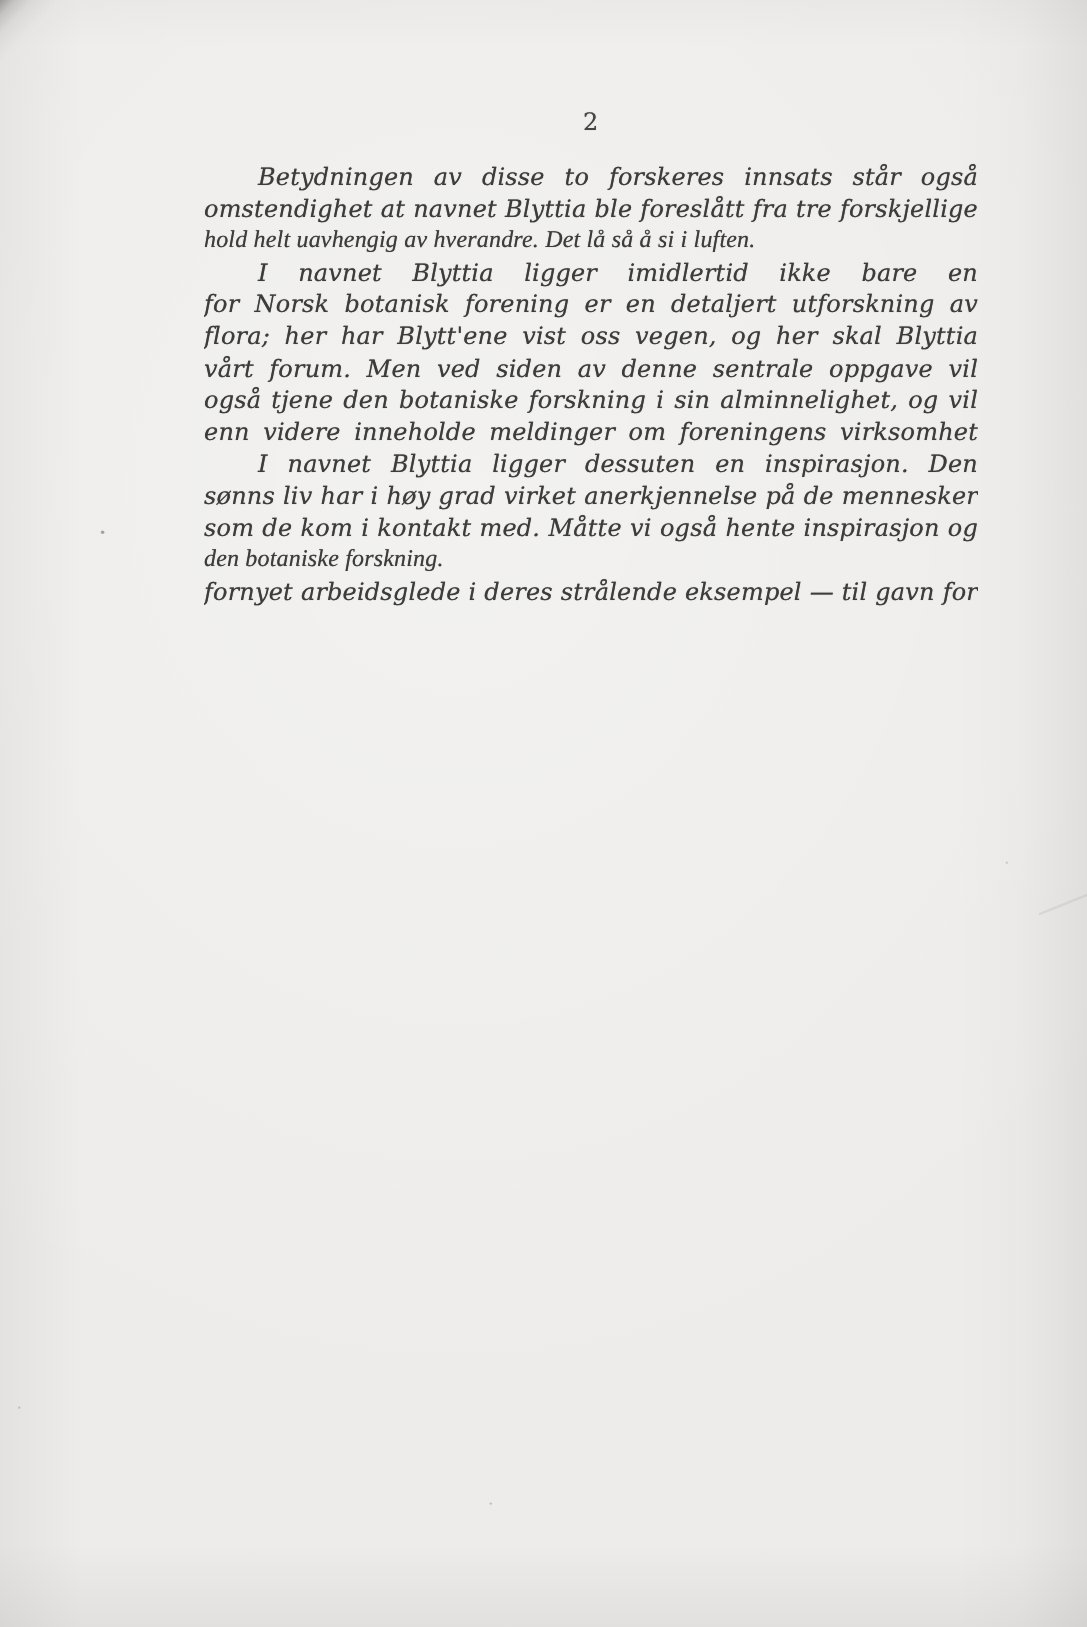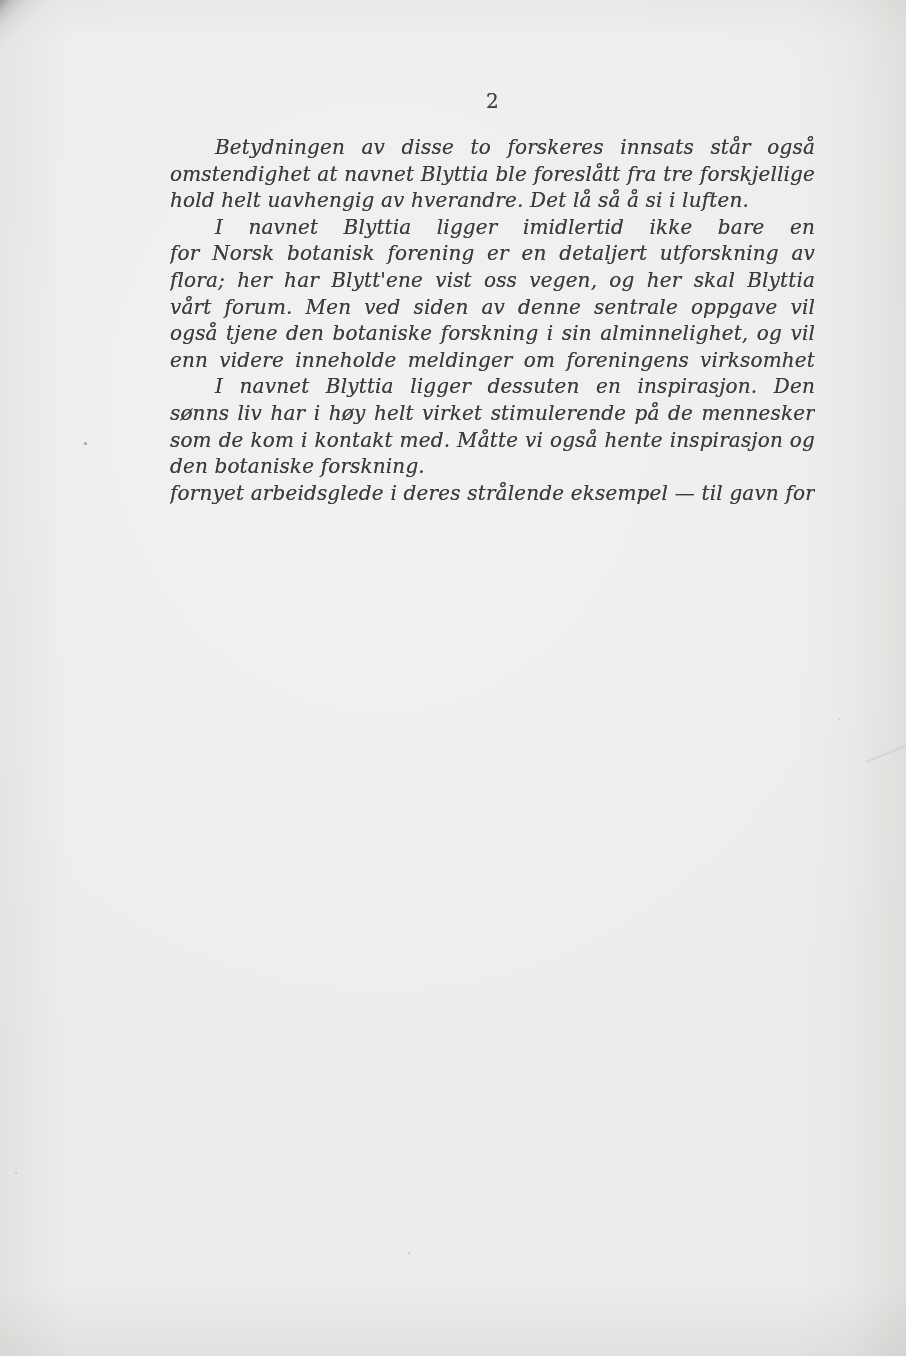--- a/index.html
+++ b/index.html
@@ -83,21 +83,21 @@
   }
   .line {
     height: 26.6px;
     line-height: 26.6px;
     white-space: normal;
     text-align: justify;
     text-align-last: justify;
     overflow: hidden;
   }
   .line.para-first { text-indent: 45px; }
-  .line.para-last  { text-align-last: left; }
+  .line.para-last  { text-align-last: left; font-family: Liberation Serif, serif; }
 </style>
 </head>
 <body>
 
 <div id="scan-page">
   <div id="corner-artifact"></div>
   <div id="crease-right"></div>
   <div id="speck-1" class="speck"></div>
   <div id="speck-2" class="speck"></div>
   <div id="speck-3" class="speck"></div>
@@ -109,18 +109,18 @@
       <div class="line para-first">Betydningen av disse to forskeres innsats står også levende</div>
       <div class="line">omstendighet at navnet Blyttia ble foreslått fra tre forskjellige</div>
       <div class="line para-last">hold helt uavhengig av hverandre.  Det lå så å si i luften.</div>
       <div class="line para-first">I navnet Blyttia ligger imidlertid ikke bare en anerkjennelse.</div>
       <div class="line">for Norsk botanisk forening er en detaljert utforskning av Norges</div>
       <div class="line">flora;  her har Blytt'ene vist oss vegen, og her skal Blyttia være</div>
       <div class="line">vårt forum.  Men ved siden av denne sentrale oppgave vil Blyttia</div>
       <div class="line">også tjene den botaniske forskning i sin alminnelighet, og vil</div>
       <div class="line">enn videre inneholde meldinger om foreningens virksomhet og</div>
       <div class="line para-first">I navnet Blyttia ligger dessuten en inspirasjon.  Den lysende</div>
-      <div class="line">sønns liv har i høy helt virket stimulerende på de mennesker</div>
+      <div class="line">sønns liv har i høy grad virket anerkjennelse på de mennesker</div>
       <div class="line">som de kom i kontakt med.  Måtte vi også hente inspirasjon og</div>
       <div class="line para-last">den botaniske forskning.</div>
       <div class="line">fornyet arbeidsglede i deres strålende eksempel — til gavn for</div>
     </div>
 </div>
 
 </body></html>

